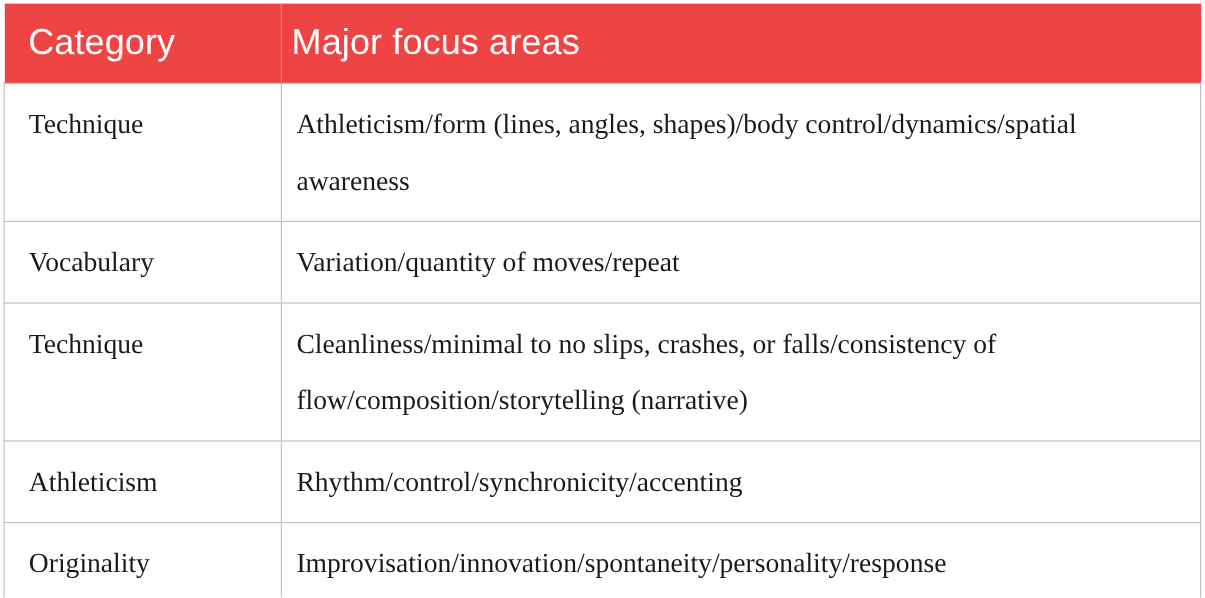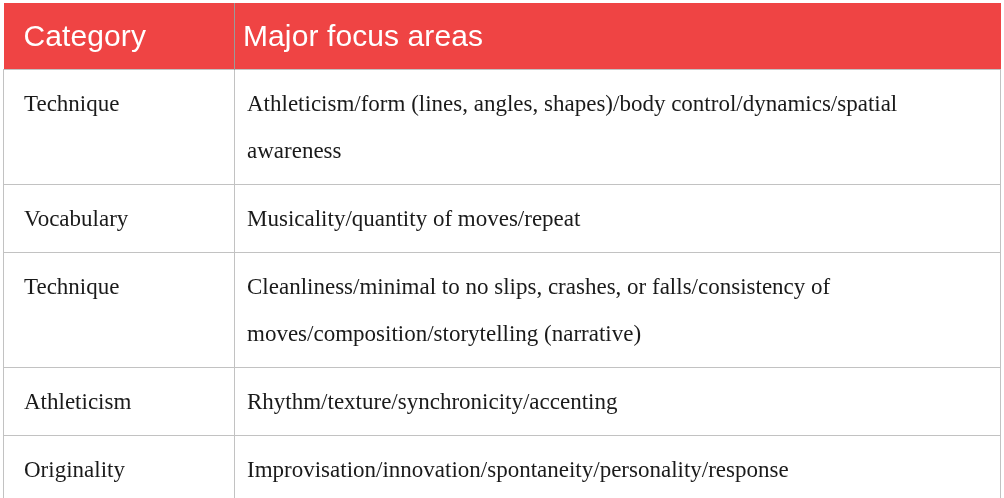--- a/index.html
+++ b/index.html
@@ -96,29 +96,29 @@
         <th class="th-focus">Major focus areas</th>
       </tr>
     </thead>
     <tbody>
       <tr class="row-tall">
         <td class="cell-category">Technique</td>
         <td class="cell-focus">Athleticism/form (lines, angles, shapes)/body control/dynamics/spatial awareness</td>
       </tr>
       <tr class="row-short">
         <td class="cell-category">Vocabulary</td>
-        <td class="cell-focus">Musicality/quantity of moves/repeat</td>
+        <td class="cell-focus">Variation/quantity of moves/repeat</td>
       </tr>
       <tr class="row-tall">
         <td class="cell-category">Technique</td>
-        <td class="cell-focus">Cleanliness/minimal to no slips, crashes, or falls/consistency of moves/composition/storytelling (narrative)</td>
+        <td class="cell-focus">Cleanliness/minimal to no slips, crashes, or falls/consistency of flow/composition/storytelling (narrative)</td>
       </tr>
       <tr class="row-short">
         <td class="cell-category">Athleticism</td>
-        <td class="cell-focus">Rhythm/texture/synchronicity/accenting</td>
+        <td class="cell-focus">Rhythm/control/synchronicity/accenting</td>
       </tr>
       <tr class="row-short">
         <td class="cell-category">Originality</td>
         <td class="cell-focus">Improvisation/innovation/spontaneity/personality/response</td>
       </tr>
     </tbody>
   </table>
 </div>
 
 </body></html>

